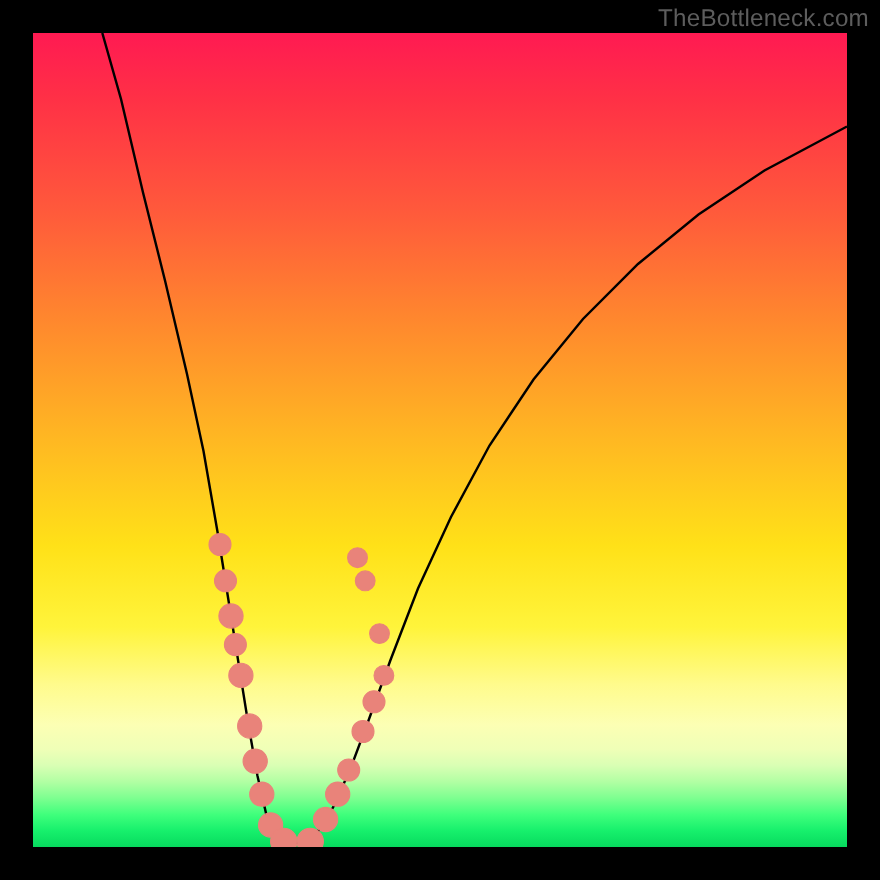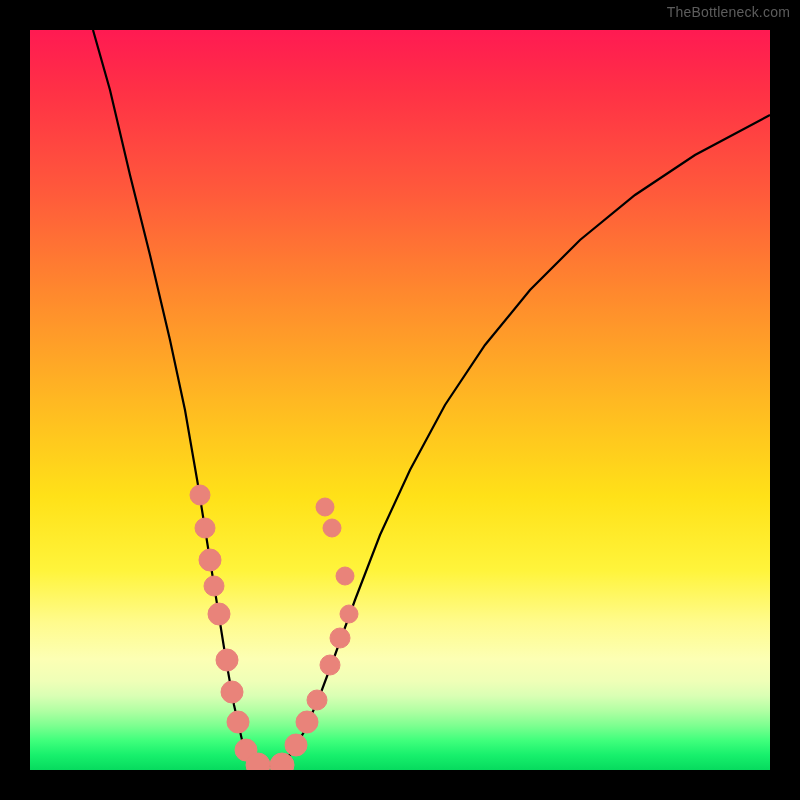--- a/index.html
+++ b/index.html
@@ -48,21 +48,21 @@
       #40ff7c 96%,
       #17f06c 98%,
       #07da5e 100%
     );
   }
   .watermark {
     position: absolute;
     top: 4px;
     right: 10px;
     color: #5d5d5d;
-    font-size: 14px;
+    font-size: 22px;
     font-weight: 500;
     letter-spacing: 0.2px;
     user-select: none;
   }
   svg.curves {
     position: absolute;
     left: 0; top: 0;
     width: 100%;
     height: 100%;
   }

